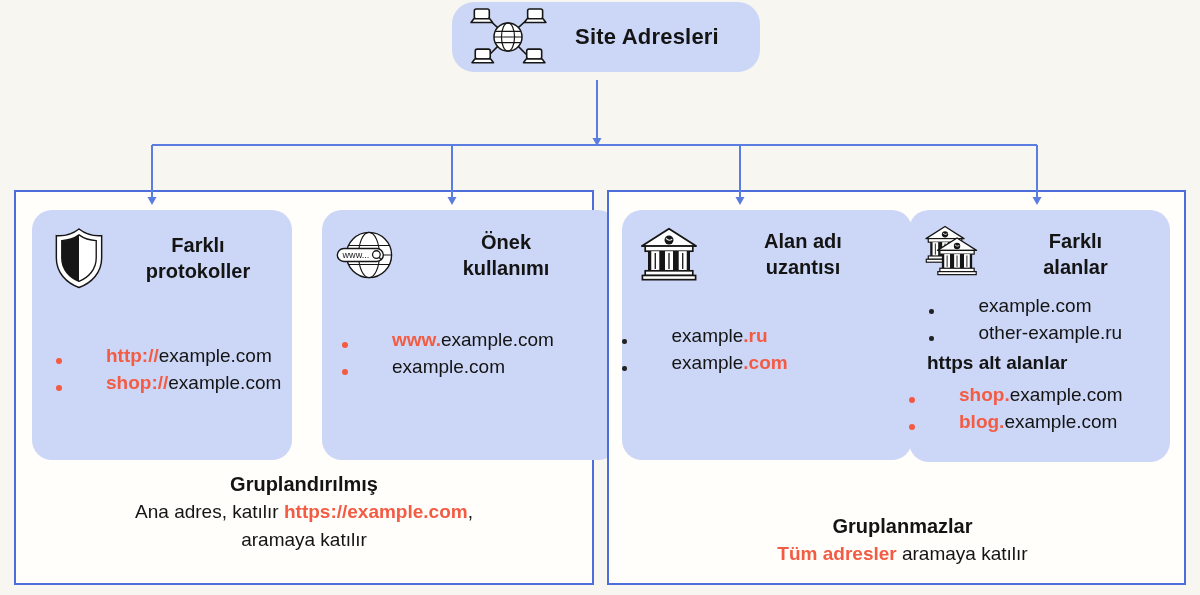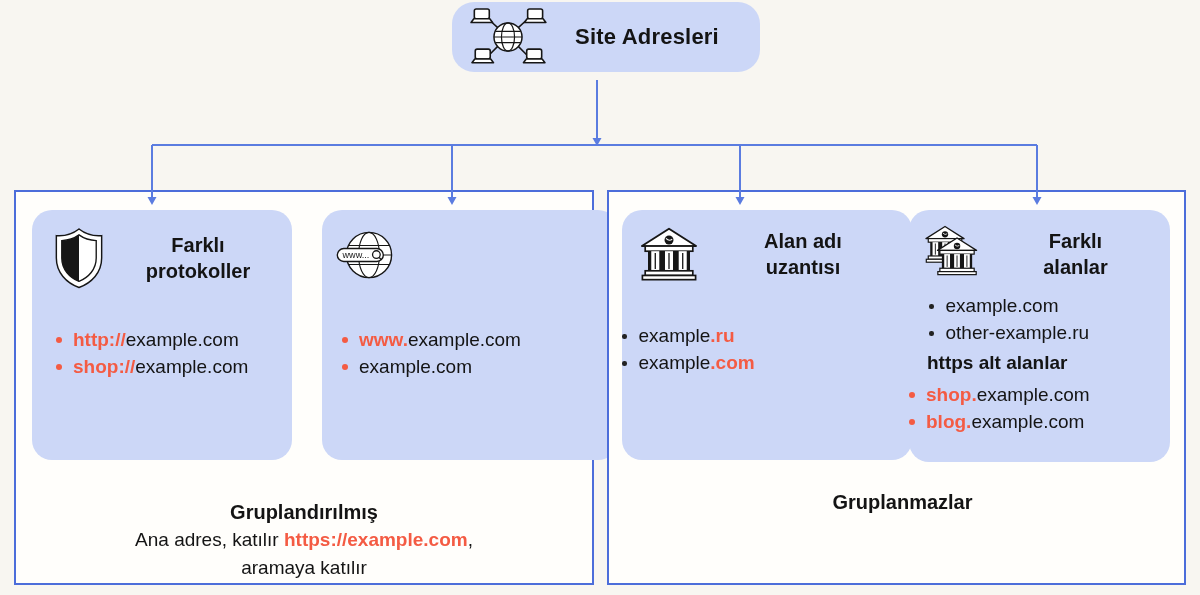--- a/index.html
+++ b/index.html
@@ -45,37 +45,37 @@
 
   .card-header { display:flex; align-items:center; padding:16px 12px 0 14px; gap:4px; }
   .card.c4 .card-header { padding-top:14px; }
   .card-header .ico { flex:none; width:66px; display:flex; justify-content:center; }
   .card-title {
     flex:1; text-align:center; font-size:20px; font-weight:bold;
     line-height:26px; white-space:pre-line;
   }
 
   .list { font-size:19px; line-height:27px; }
-  .card.c1 .list { margin-top:36px; padding-left:24px; }
+  .card.c1 .list { margin-top:52px; padding-left:24px; }
   .card.c2 .list { margin-top:42px; padding-left:20px; }
   .card.c3 .list { margin-top:40px; padding-left:0; }
   .card.c4 .list.first  { margin-top:8px; padding-left:20px; }
   .card.c4 .list.second { }
   .card.c4 .sub-title { font-size:19px; font-weight:bold; padding-left:18px; margin:6px 0 7px; }
 
-  .li { display:flex; align-items:flex-start; }
+  .li { display:flex; align-items:center;gap:33px; }
   .dot { flex:none; border-radius:50%; }
   .dot.orange { width:6px; height:6px; background:#f45b43; margin:11px 11px 0 0; }
   .dot.black  { width:4.5px; height:4.5px; background:#222; margin:12px 12px 0 0; }
   .accent { color:#f45b43; font-weight:bold; }
 
   
   .group-footer { position:absolute; left:0; right:0; text-align:center; }
-  .group.left  .group-footer { top:306px;text-align:center; }
-  .group.right .group-footer { top:296px;margin-left:12px; }
+  .group.left  .group-footer { top:278px;text-align:center; }
+  .group.right .group-footer { top:320px;margin-left:12px; }
   .footer-title { font-size:20px; font-weight:bold; line-height:28px; }
   .footer-line  { font-size:19px; line-height:28px; }
 
   svg { display:block; }
 </style>
 </head>
 <body>
 
 <svg width="0" height="0" style="position:absolute" aria-hidden="true">
   <defs>
@@ -170,20 +170,22 @@
           <svg width="70" height="58" viewBox="0 0 76 64">
             <circle cx="38" cy="32" r="26" fill="#fff" stroke="#161616" stroke-width="1.6"></circle>
             <ellipse cx="38" cy="32" rx="12" ry="26" fill="none" stroke="#161616" stroke-width="1.3"></ellipse>
             <path d="M14.5,21 H61.5 M14.5,43 H61.5 M12,32 H64" stroke="#161616" stroke-width="1.3"></path>
             <rect x="1.5" y="24.5" width="53" height="15" rx="7.5" fill="#fff" stroke="#161616" stroke-width="1.6"></rect>
             <text x="7.5" y="36" font-size="10.5" font-family="Liberation Sans, DejaVu Sans, sans-serif" fill="#161616">www...</text>
             <circle cx="46.5" cy="31.5" r="4.4" fill="#fff" stroke="#161616" stroke-width="1.5"></circle>
             <path d="M49.8,34.8 L52.4,37.6" stroke="#161616" stroke-width="1.6"></path>
           </svg>
         </span>
+        <div class="card-title">Önek
+kullanımı</div>
       </div>
       <div class="list">
         <div class="li">
             <span class="dot orange"></span>
             <span><span></span><span class="accent">www.</span><span>example.com</span></span>
           </div>
         <div class="li">
             <span class="dot orange"></span>
             <span><span>example.com</span><span class="accent"></span><span></span></span>
           </div>
@@ -250,16 +252,17 @@
           </div>
         <div class="li">
             <span class="dot orange"></span>
             <span><span></span><span class="accent">blog.</span><span>example.com</span></span>
           </div>
       </div>
     </div>
 
     <div class="group-footer">
       <div class="footer-title">Gruplanmazlar</div>
+      <div class="footer-line"><span class="accent">Tüm adresler</span><span> aramaya katılır</span></div>
     </div>
   </div>
 
 </div>
 
 </body></html>

